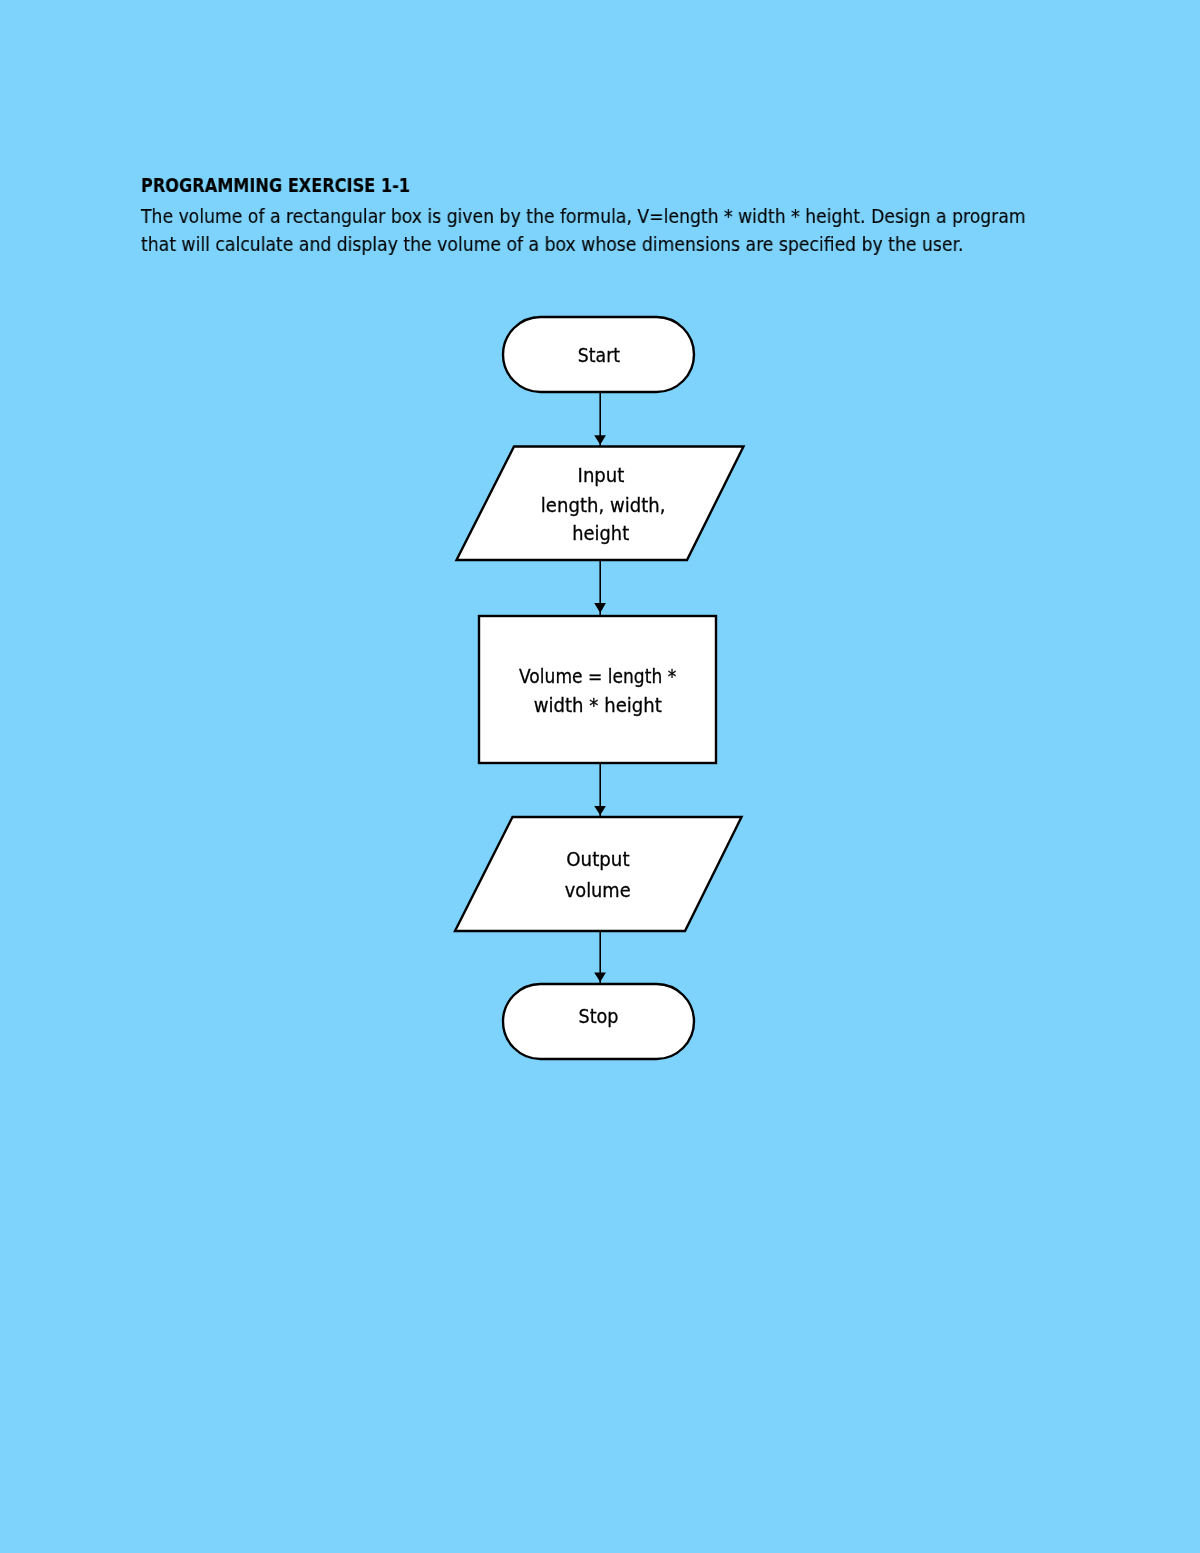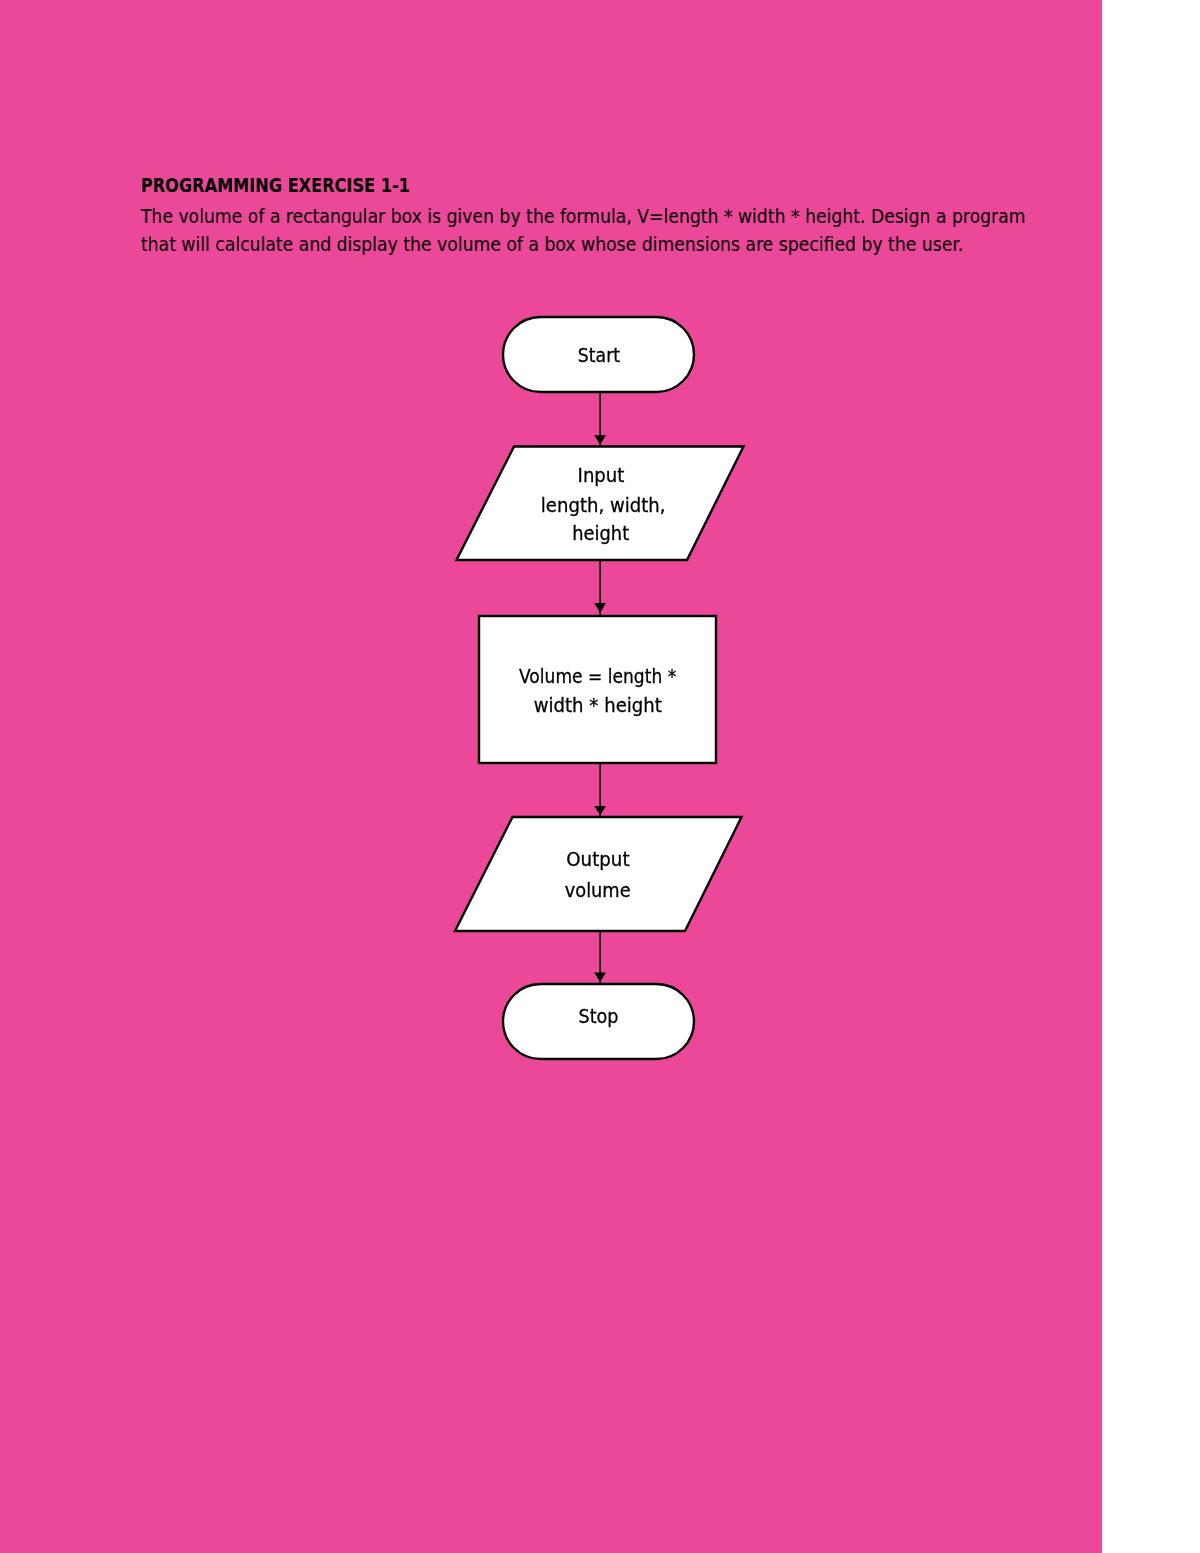--- a/index.html
+++ b/index.html
@@ -3,23 +3,23 @@
 <meta charset="utf-8">
 <title>Programming Exercise 1-1</title>
 <style>
   html, body {
     margin: 0;
     padding: 0;
     background: #ffffff;
   }
   .page {
     position: relative;
-    width: 1102px;
+    width: 1200px;
     height: 1553px;
-    background: #ec4899;
+    background: #7dd3fc;
     overflow: hidden;
     font-family: "DejaVu Sans", sans-serif;
     color: #000000;
   }
   .text-block {
     position: absolute;
     left: 141px;
     top: 171px;
     width: 960px;
   }

